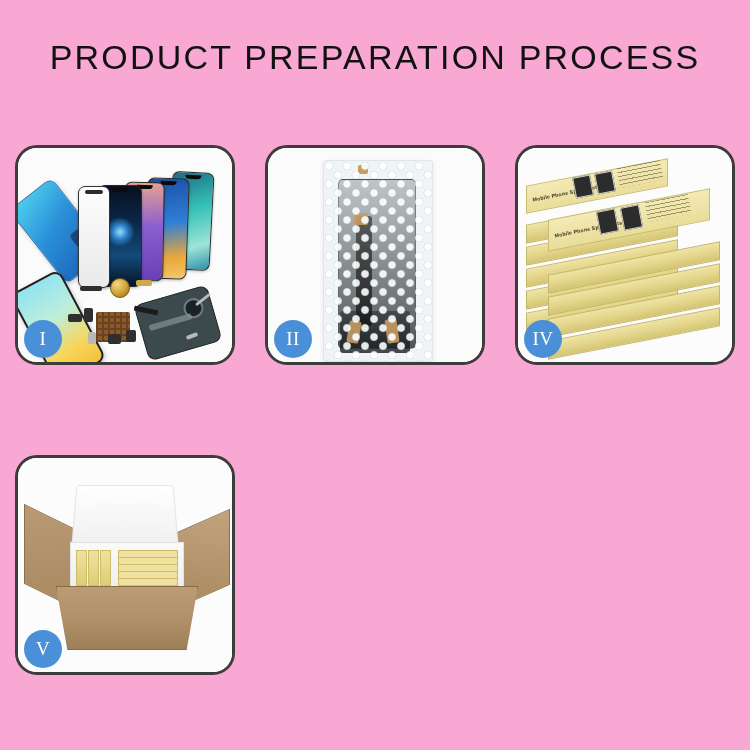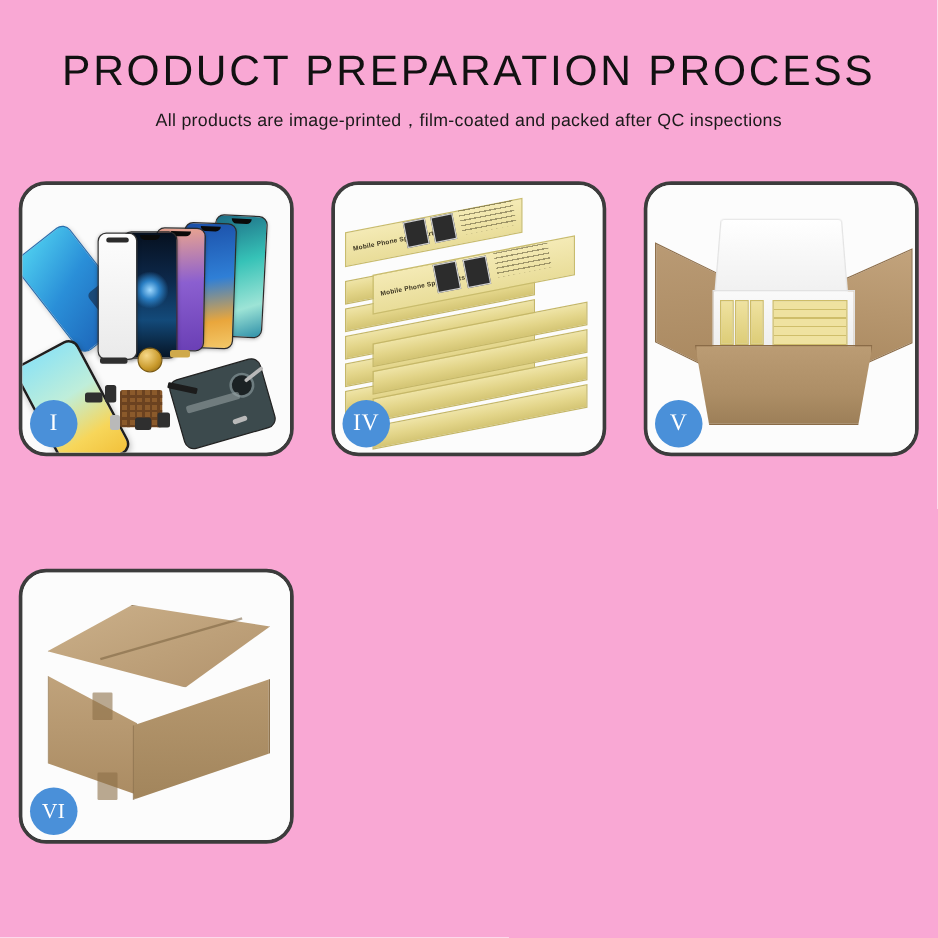--- a/index.html
+++ b/index.html
@@ -331,21 +331,20 @@
     background:rgba(140,112,72,.6); border-radius:1px;
   }
 </style>
 </head>
 <body>
 
 <div class="page">
 
   <div class="header">
     <div class="title">PRODUCT PREPARATION PROCESS</div>
-    <div class="subtitle">All products are image-printed，film-coated and packed after QC inspections</div>
   </div>
 
   <div class="grid">
 
     <div class="panel">
       <div class="panel-art p1-bg">
         <div class="tilt-blue"></div>
         <div class="ph ph5">
             <span class="notch"></span>
           </div>
@@ -373,20 +372,35 @@
         <div class="prt lt" style="left:70px;top:184px;width:8px;height:12px;border-radius:2px;"></div>
         <div class="prt" style="left:90px;top:186px;width:13px;height:10px;border-radius:2px;"></div>
         <div class="prt" style="left:108px;top:182px;width:10px;height:12px;"></div>
         <div class="prt" style="left:50px;top:166px;width:14px;height:8px;"></div>
         <div class="prt lt" style="left:168px;top:186px;width:12px;height:4px;transform:rotate(-20deg);"></div>
         <div class="prt lt" style="left:176px;top:150px;width:18px;height:3px;transform:rotate(-38deg);"></div>
       </div>
       <div class="badge">I</div>
     </div>
 
+    <div class="panel">
+      <div class="panel-art p2-bg">
+        <div class="bag">
+          <div class="inner-part"></div>
+          <div class="darkbase"></div>
+          <div class="flexcable"></div>
+          <div class="tan1"></div>
+          <div class="tan2"></div>
+          <div class="tan3"></div>
+          <div class="tan4"></div>
+          <div class="bubbles"></div>
+        </div>
+      </div>
+      <div class="badge">II</div>
+    </div>
 
 
     <div class="panel">
       <div class="panel-art p4-bg">
         <div class="stackwrap">
           <div class="slab" style="top:150px;"></div>
           <div class="slab" style="top:128px;"></div>
           <div class="slab" style="top:106px;"></div>
           <div class="slab" style="top:84px;"></div>
           <div class="slab" style="top:62px;"></div>
@@ -420,26 +434,15 @@
         <div class="foam-box"></div>
         <div class="ybar" style="left:58px;"></div>
         <div class="ybar" style="left:70px;"></div>
         <div class="ybar" style="left:82px;"></div>
         <div class="ystack"></div>
         <div class="carton-body"></div>
       </div>
       <div class="badge">V</div>
     </div>
 
-    <div class="panel">
-      <div class="panel-art p6-bg">
-        <div class="c-top"></div>
-        <div class="c-left"></div>
-        <div class="c-right"></div>
-        <div class="seam" style="left:60px;top:52px;width:118px;height:2px;transform:rotate(-16deg);"></div>
-        <div class="tape-tab" style="left:56px;top:96px;"></div>
-        <div class="tape-tab" style="left:60px;top:160px;"></div>
-      </div>
-      <div class="badge wide">VI</div>
-    </div>
 
   </div>
 </div>
 
 </body></html>

